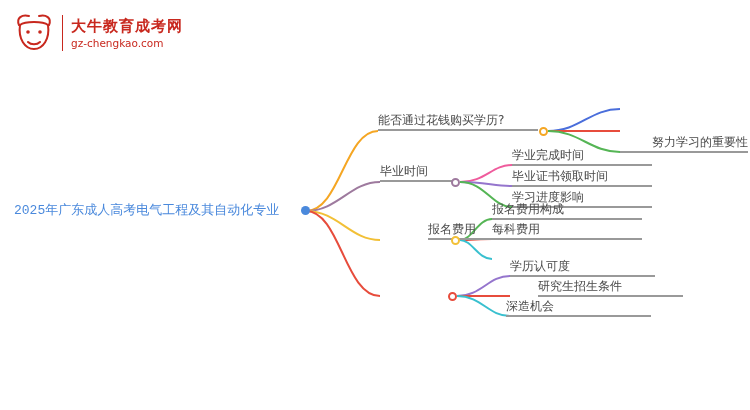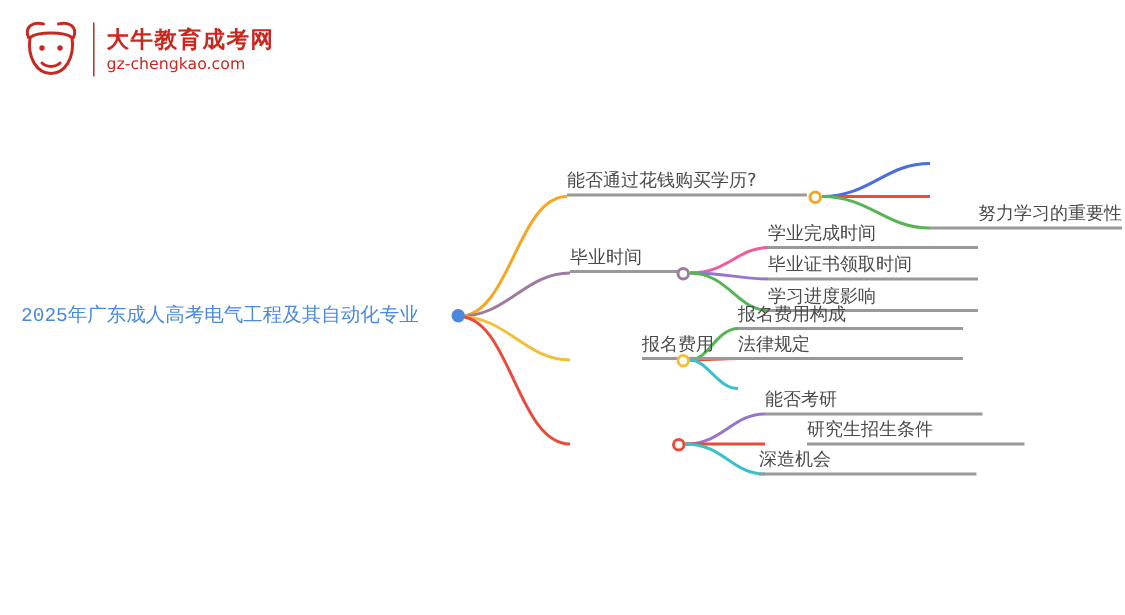--- a/index.html
+++ b/index.html
@@ -99,21 +99,21 @@
   <div class="dot c-mauve" style="left:451px;top:178px;"></div>
 
   <div class="node underlined c-pink" style="left:512px;top:147px;width:140px;">学业完成时间</div>
   <div class="node underlined c-purple" style="left:512px;top:168px;width:140px;">毕业证书领取时间</div>
   <div class="node underlined c-green" style="left:512px;top:189px;width:140px;">学习进度影响</div>
 
   <div class="node underlined c-yellow" style="left:380px;top:221px;width:72px;margin-left:48px;">报名费用</div>
   <div class="dot c-yellow" style="left:451px;top:236px;"></div>
 
   <div class="node underlined c-green" style="left:492px;top:201px;width:150px;">报名费用构成</div>
-  <div class="node underlined c-red" style="left:492px;top:221px;width:150px;">法律规定</div>
+  <div class="node underlined c-red" style="left:492px;top:221px;width:150px;">每科费用</div>
 
   <div class="dot c-red" style="left:448px;top:292px;"></div>
 
-  <div class="node underlined c-purple" style="left:510px;top:258px;width:145px;">能否考研</div>
+  <div class="node underlined c-purple" style="left:510px;top:258px;width:145px;">学历认可度</div>
   <div class="node underlined c-red" style="left:510px;top:278px;width:145px;margin-left:28px;">研究生招生条件</div>
   <div class="node underlined c-teal" style="left:506px;top:298px;width:145px;">深造机会</div>
 
 </div>
 
 </body></html>

